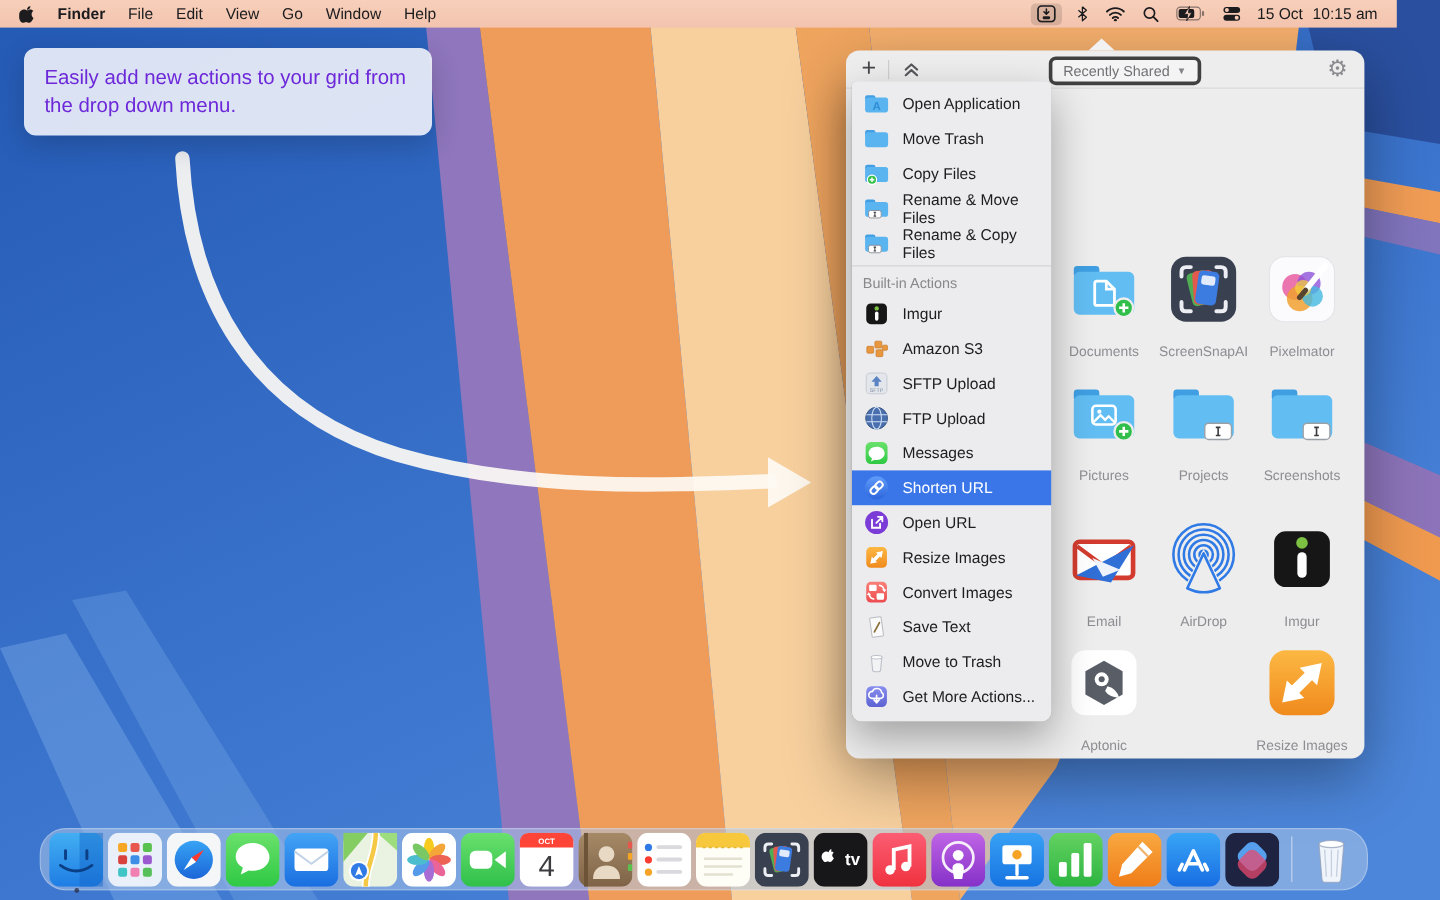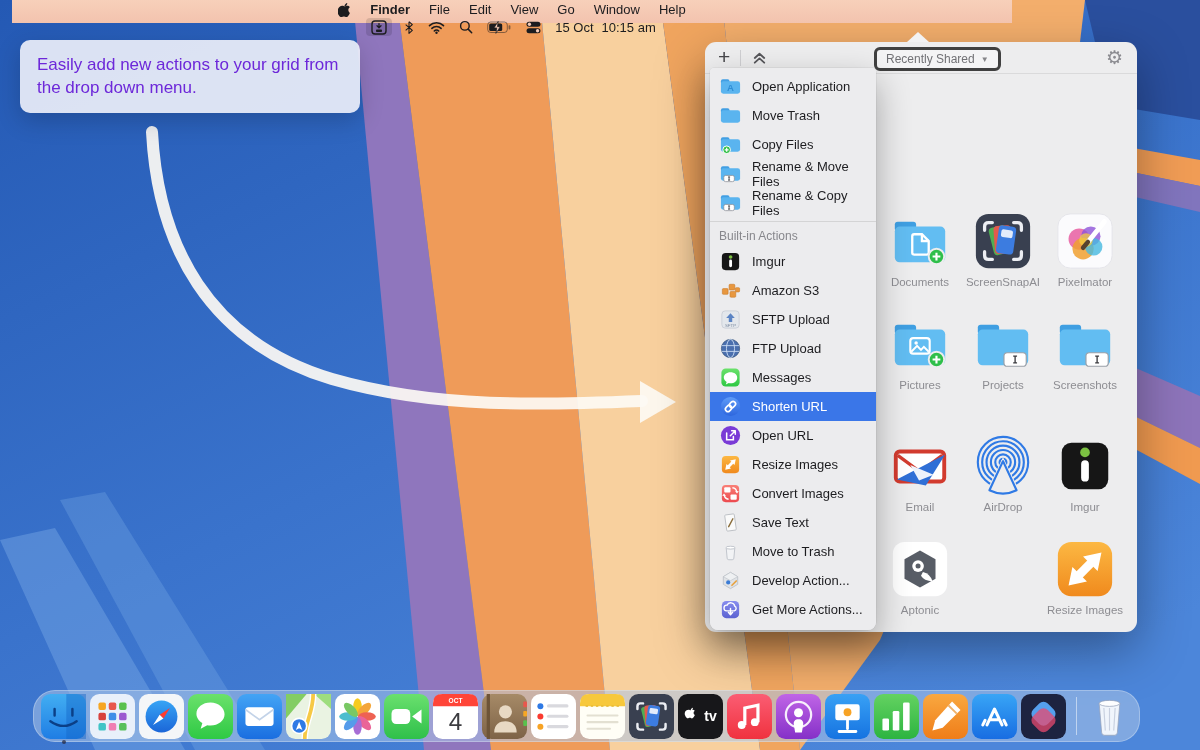--- a/index.html
+++ b/index.html
@@ -2,24 +2,24 @@
 <html><head>
 <meta charset="utf-8">
 <style>
   html,body{margin:0;padding:0;background:#111;}
   #screen{position:relative;width:1200px;height:750px;overflow:hidden;
     font-family:"Liberation Sans",sans-serif;-webkit-font-smoothing:antialiased;}
   .abs{position:absolute;}
   svg{display:block;}
 
   
-  #menubar{position:absolute;left:12px;top:0;width:1000px;height:23px;
+  #menubar{position:absolute;left:0;top:0;width:1164px;height:23px;
     background:linear-gradient(180deg,#f7d0ba,#f3c3ae);
     display:flex;justify-content:space-between;align-items:center;
-    padding:0 16px;box-sizing:border-box;font-size:13px;color:#1c1c1f;z-index:30;flex-direction:column;}
+    padding:0 16px;box-sizing:border-box;font-size:13px;color:#1c1c1f;z-index:30;}
   .mb-left{display:flex;align-items:center;gap:19px;}
   .mb-left .mb-item{cursor:default;}
   .mb-app{font-weight:bold;}
   .mb-right{display:flex;align-items:center;gap:14px;}
   .mb-ic{display:flex;align-items:center;justify-content:center;height:18px;}
   .mb-ic.selected{background:rgba(0,0,0,0.12);border-radius:4px;padding:0 5px;margin:0 -2px;}
   .mb-clock{display:flex;gap:8px;font-size:13px;}
 
   
   #callout{position:absolute;left:20px;top:40px;width:306px;
@@ -41,21 +41,21 @@
   .filter-pill{position:absolute;left:169px;top:5px;display:flex;align-items:center;gap:6px;
     border:3px solid #404040;background:#f4f4f5;border-radius:6px;padding:2px 9px;
     font-size:12px;color:#717175;}
   .filter-pill .caret{font-size:8px;color:#86868a;}
   .hdr-gear{position:absolute;right:14px;top:4px;font-size:19px;color:#8b8b90;
     font-family:"DejaVu Sans",sans-serif;}
 
   
   .gcell{position:absolute;width:90px;text-align:center;}
   .gicon{width:62px;height:62px;margin:0 auto;}
-  .glabel{font-size:11.5px;color:#8d8d92;margin-top:4px;white-space:nowrap;}
+  .glabel{font-size:11.5px;color:#8d8d92;margin-top:16px;white-space:nowrap;}
 
   
   #action-menu{position:absolute;left:710px;top:68px;width:166px;z-index:15;
     background:rgba(236,236,238,0.98);border-radius:4px 4px 8px 8px;
     box-shadow:0 14px 34px rgba(0,0,0,0.32), 0 0 0 0.5px rgba(0,0,0,0.08);
     padding:4px 0 6px;}
   .mrow{height:29px;display:flex;align-items:center;gap:10px;padding:0 9px;
     font-size:13px;color:#1d1d20;}
   .mrow .mi{width:23px;height:23px;flex:none;}
   .mrow.selected{background:#3a76e8;color:#fff;}
@@ -543,29 +543,20 @@
     </div>
     <div class="mrow">
       <svg class="mi" viewBox="0 0 24 24">
           <path d="M7.5 8 h9 l-1 11 q-0.1 1.6 -1.7 1.6 h-3.6 q-1.6 0 -1.7 -1.6 z" fill="#f2f3f5" stroke="#b9bec6" stroke-width="0.9"></path>
           <ellipse cx="12" cy="8" rx="4.8" ry="1.5" fill="#fff" stroke="#b9bec6" stroke-width="0.9"></ellipse>
         </svg>
       <span>Move to Trash</span>
     </div>
     <div class="mrow">
       <svg class="mi" viewBox="0 0 24 24">
-          <polygon points="12,3.5 19.5,8 19.5,16 12,20.5 4.5,16 4.5,8" fill="#dfe2e6" stroke="#b7bcc3" stroke-width="0.8"></polygon>
-          <polygon points="12,3.5 19.5,8 12,12.2 4.5,8" fill="#eef0f2" stroke="#b7bcc3" stroke-width="0.6"></polygon>
-          <circle cx="9.6" cy="14" r="2.2" fill="#3a7bd5"></circle>
-          <path d="M13.5 17 l4.5 -4.5" stroke="#e8a13c" stroke-width="1.7" stroke-linecap="round"></path>
-        </svg>
-      <span>Develop Action...</span>
-    </div>
-    <div class="mrow">
-      <svg class="mi" viewBox="0 0 24 24">
           <rect x="3" y="3" width="18" height="18" rx="4.5" fill="url(#gInd)"></rect>
           <path d="M8 13.5 a3 3 0 0 1 0.4 -6 a4.2 4.2 0 0 1 8 1 a2.7 2.7 0 0 1 -0.4 5 z" fill="none" stroke="#fff" stroke-width="1.4"></path>
           <path d="M12 11 v6 M9.8 14.8 l2.2 2.6 2.2 -2.6" fill="none" stroke="#fff" stroke-width="1.5" stroke-linecap="round" stroke-linejoin="round"></path>
         </svg>
       <span>Get More Actions...</span>
     </div>
   </div>
 
   <div id="dock">
     <div class="dk">

